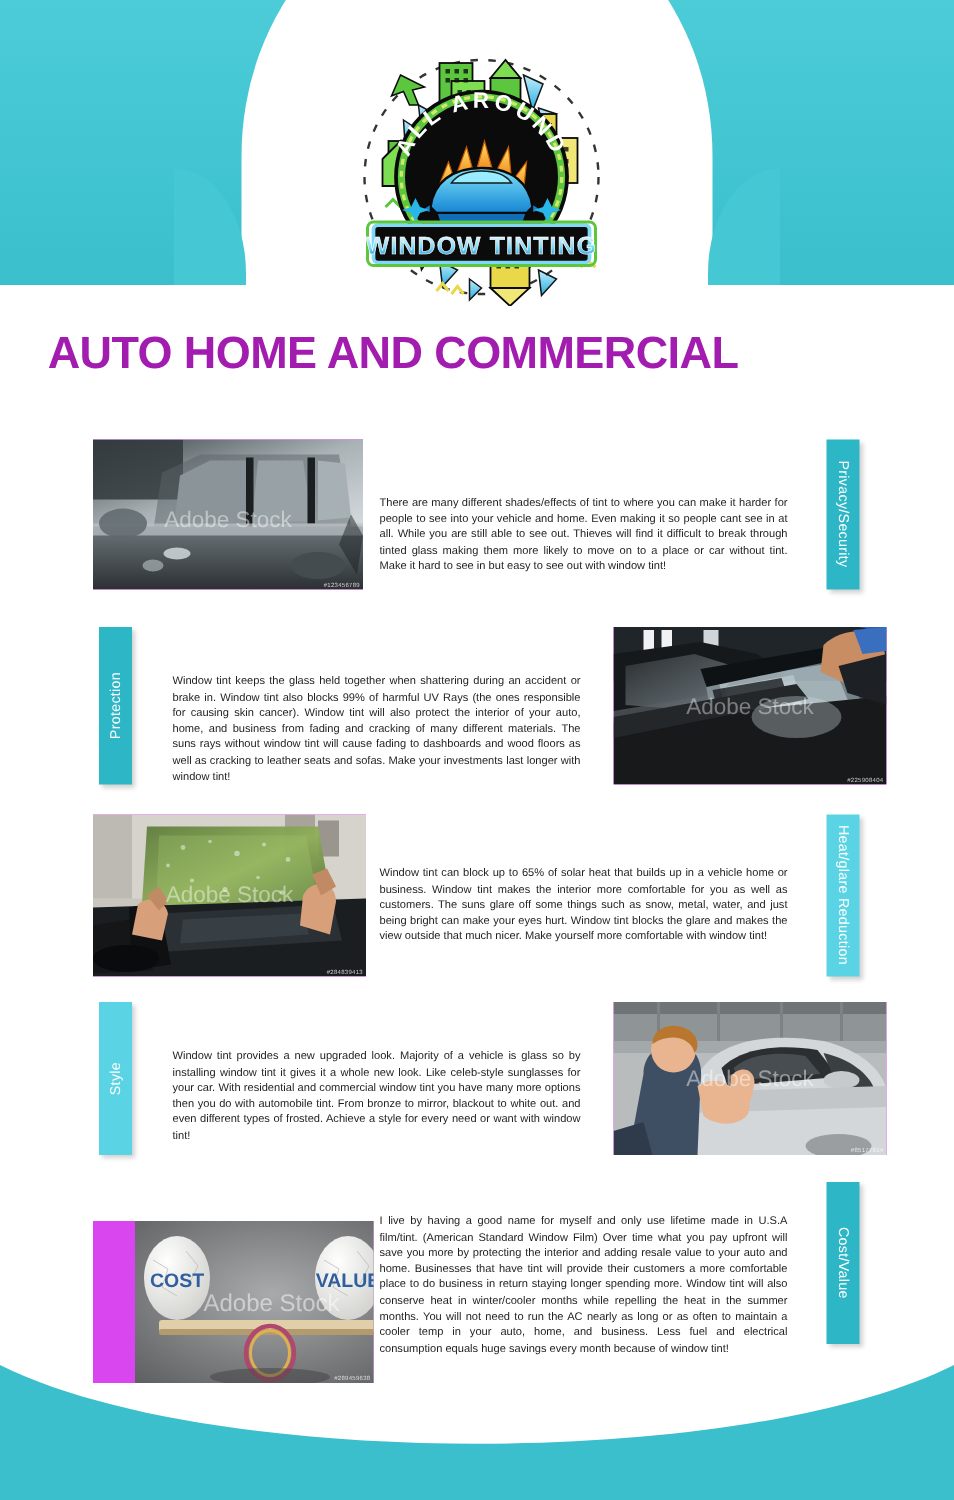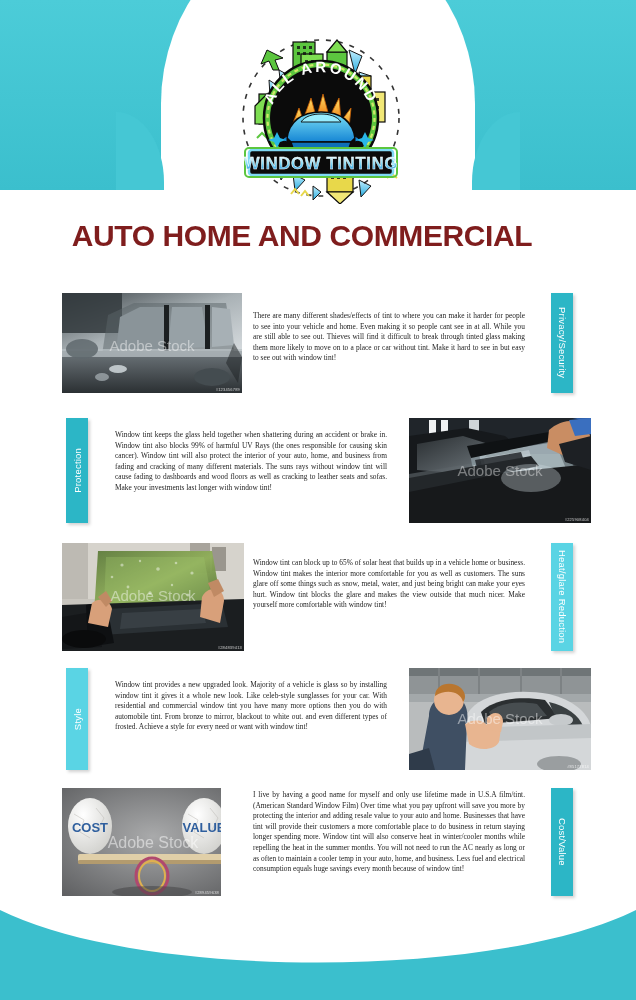--- a/index.html
+++ b/index.html
@@ -68,23 +68,22 @@
   
   .title {
     position: absolute;
     left: 0;
     top: 219px;
     width: 524px;
     text-align: center;
     font-size: 30px;
     font-weight: bold;
     letter-spacing: -0.4px;
-    color: #7f1d1d;
+    color: #a21caf;
     font-family: "Liberation Sans", sans-serif;
-    padding-left: 40px;
   }
 
   
   .section {
     position: absolute;
     left: 0;
     width: 636px;
   }
   .sect-img {
     position: absolute;
@@ -118,21 +117,22 @@
     text-orientation: mixed;
     transform: rotate(180deg);
     white-space: nowrap;
   }
   .sect-text {
     position: absolute;
     font-size: 7.4px;
     line-height: 10.6px;
     color: #1d1d1d;
     text-align: justify;
-    font-family: Liberation Serif, serif;
+    font-family: Liberation Sans, sans-serif;
+    margin-top: 19px;
   }
 
   
   .bottom-wave {
     position: absolute;
     left: 0;
     bottom: 0;
     width: 636px;
     height: 120px;
   }
@@ -471,21 +471,21 @@
         <path d="M56,56 C66,50 76,52 80,60 C84,50 92,52 92,60 L90,74 C86,82 70,84 60,76 Z" fill="#e8b590"></path>
         <path d="M78,50 C84,42 94,44 94,54 L92,64 L78,62 Z" fill="#e8b590"></path>
         <path d="M0,86 L20,80 L26,102 L0,102 Z" fill="#2f3b4a"></path>
         <text x="91" y="56" text-anchor="middle" font-family="'Liberation Sans', sans-serif" font-size="15" fill="#ffffff" opacity="0.45">Adobe Stock</text>
       </svg>
       <div class="stock-id">#85177814</div>
     </div>
   </div>
 
   <div class="section">
-    <div class="sect-img" style="left:62px; top:788px; width:159px; height:108px;">
+    <div class="sect-img" style="left:62px; top:814px; width:159px; height:108px;padding-left:28px;">
       <svg width="182" height="108" viewBox="0 0 182 108">
         <defs>
           <radialGradient id="s5bg" cx="0.5" cy="0.45" r="0.75">
             <stop offset="0" stop-color="#a9aaab"></stop>
               <stop offset="1" stop-color="#5d5e60"></stop>
           </radialGradient>
           <radialGradient id="s5ball" cx="0.35" cy="0.3" r="0.8">
             <stop offset="0" stop-color="#ffffff"></stop>
               <stop offset="1" stop-color="#cfcfcb"></stop>
           </radialGradient>

